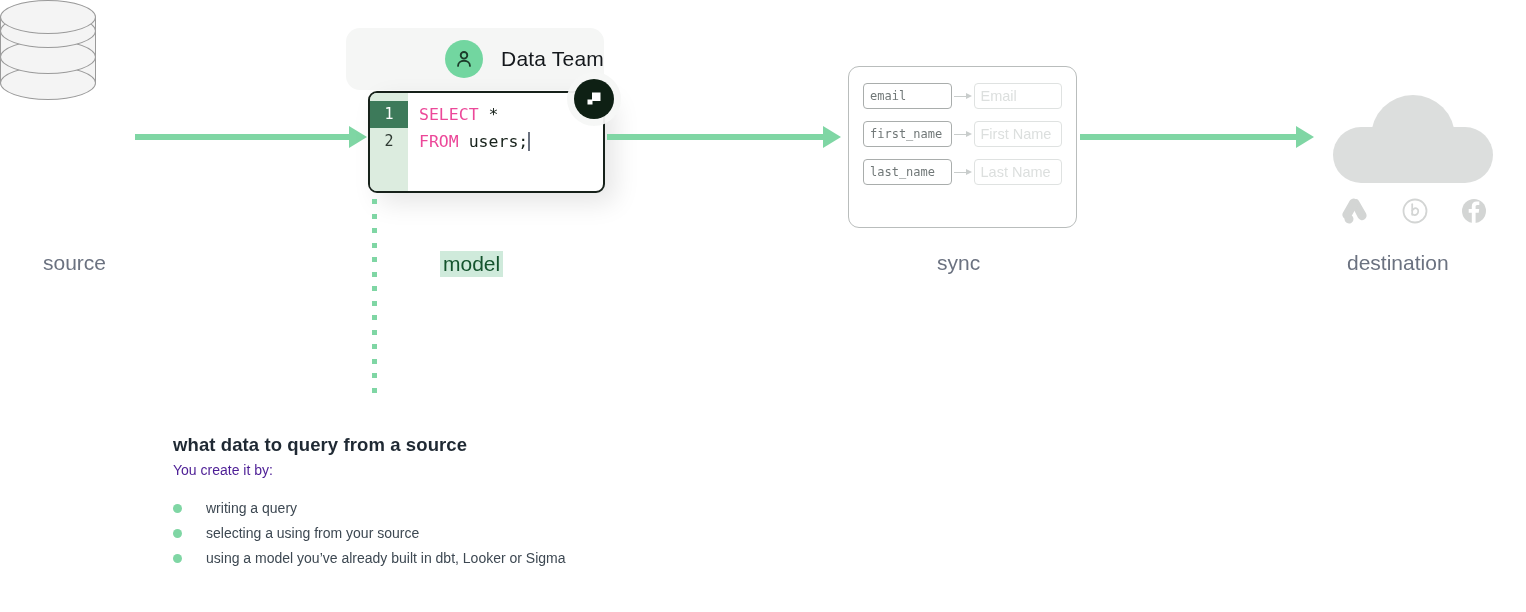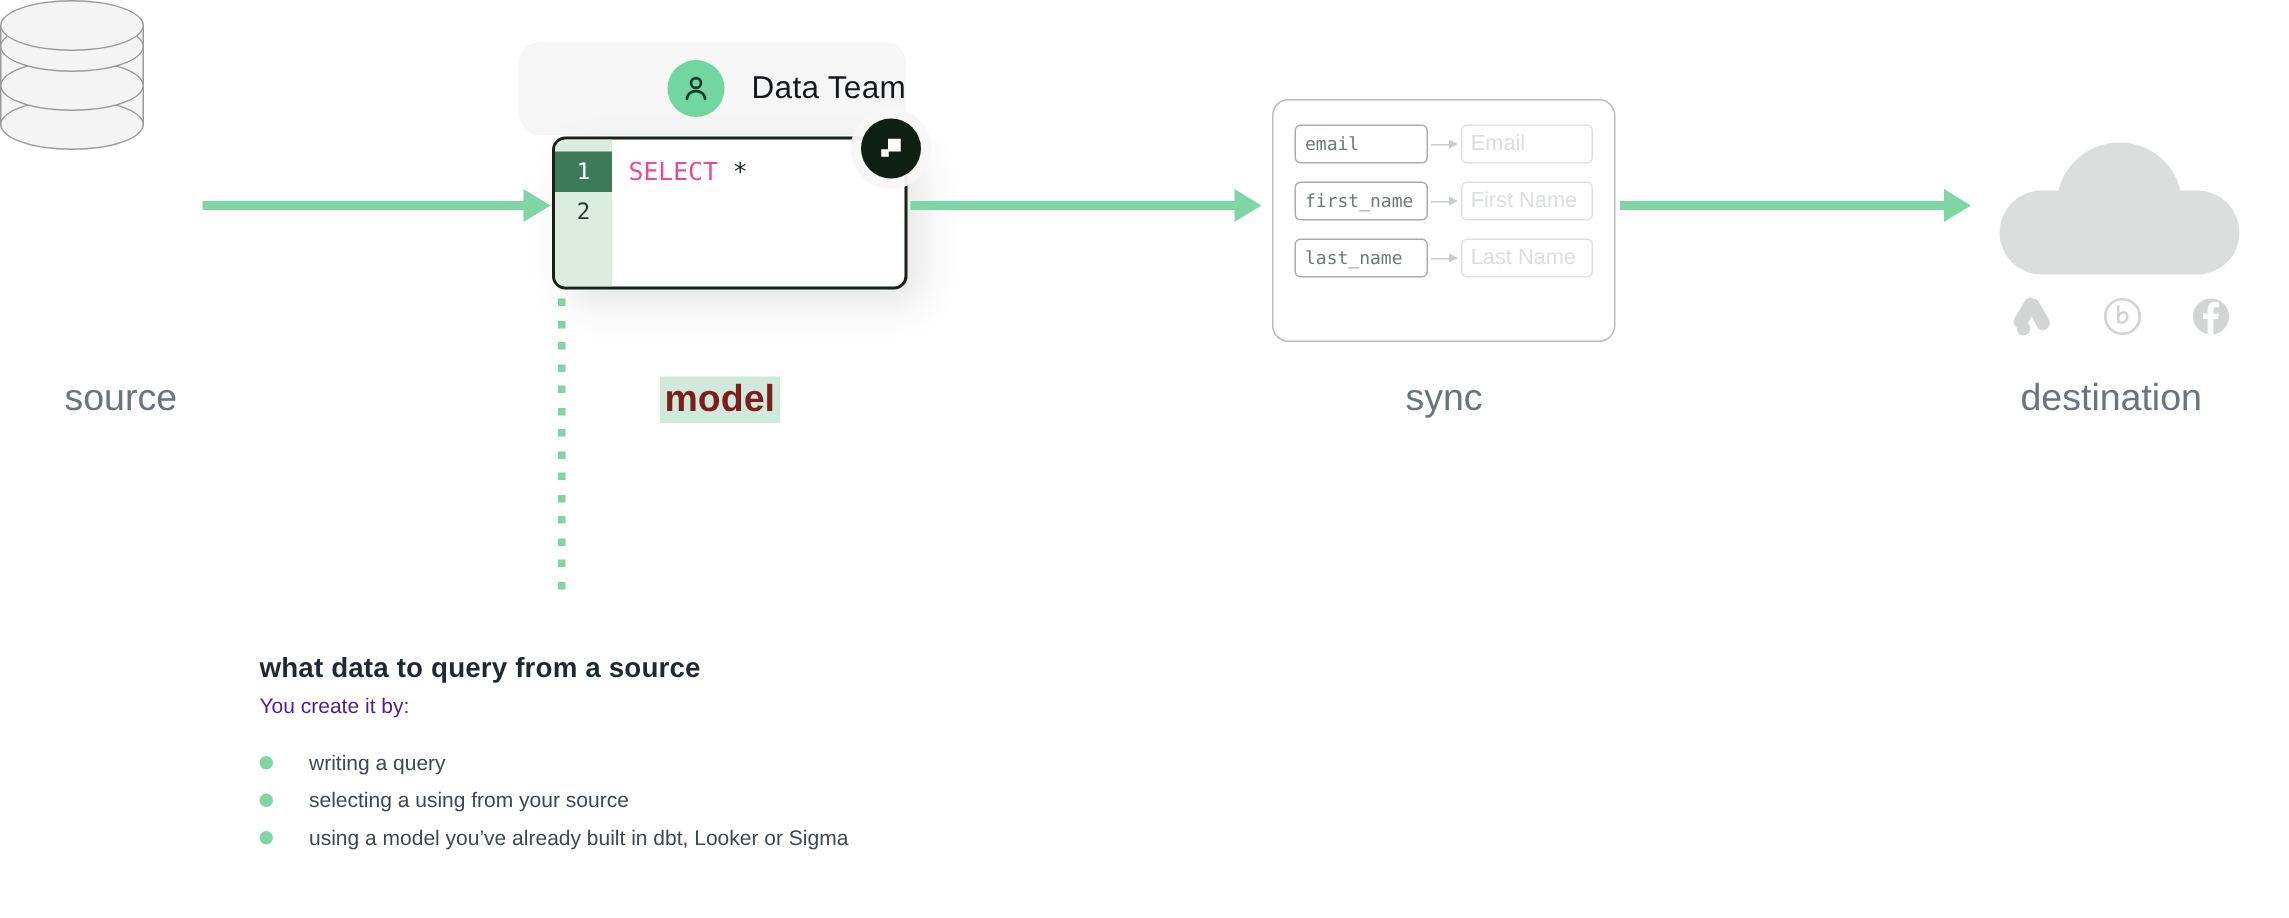--- a/index.html
+++ b/index.html
@@ -40,29 +40,28 @@
     left: 0; width: 96px;
     border-left: 1.6px solid #9a9a9a;
     border-right: 1.6px solid #9a9a9a;
     background: #f4f4f4;
     box-sizing: border-box;
   }
 
   
   .caption {
     position: absolute;
-    font-size: 25px;
+    font-size: 21px;
     color: #6b7280;
     white-space: nowrap;
   }
   .caption.highlight {
-    color: #7f1d1d;
+    color: #14532d;
     background: #cfeadb;
     padding: 1px 3px;
-    font-weight: bold;
   }
 
   
   #data-team-badge {
     position: absolute;
     left: 346px; top: 28px;
     width: 258px; height: 62px;
     background: #f5f6f5;
     border-radius: 14px;
     display: flex;
@@ -308,20 +307,21 @@
   <span id="team-name">Data Team</span>
 </div>
 
 <div id="code-editor">
   <div id="code-gutter">
     <div class="gutter-num active">1</div>
     <div class="gutter-num">2</div>
   </div>
   <div id="code-lines">
     <div class="code-line"><span class="kw">SELECT</span><span> *</span></div>
+    <div class="code-line"><span class="kw">FROM</span><span> users;</span><span class="caret"></span></div>
   </div>
 </div>
 
 <div id="editor-pin">
   <svg width="18" height="18" viewBox="0 0 18 18">
     <rect x="7" y="2.5" width="8.5" height="8.5" fill="#ffffff"></rect>
     <rect x="2.5" y="9.5" width="5" height="5" fill="#ffffff"></rect>
   </svg>
 </div>
 

